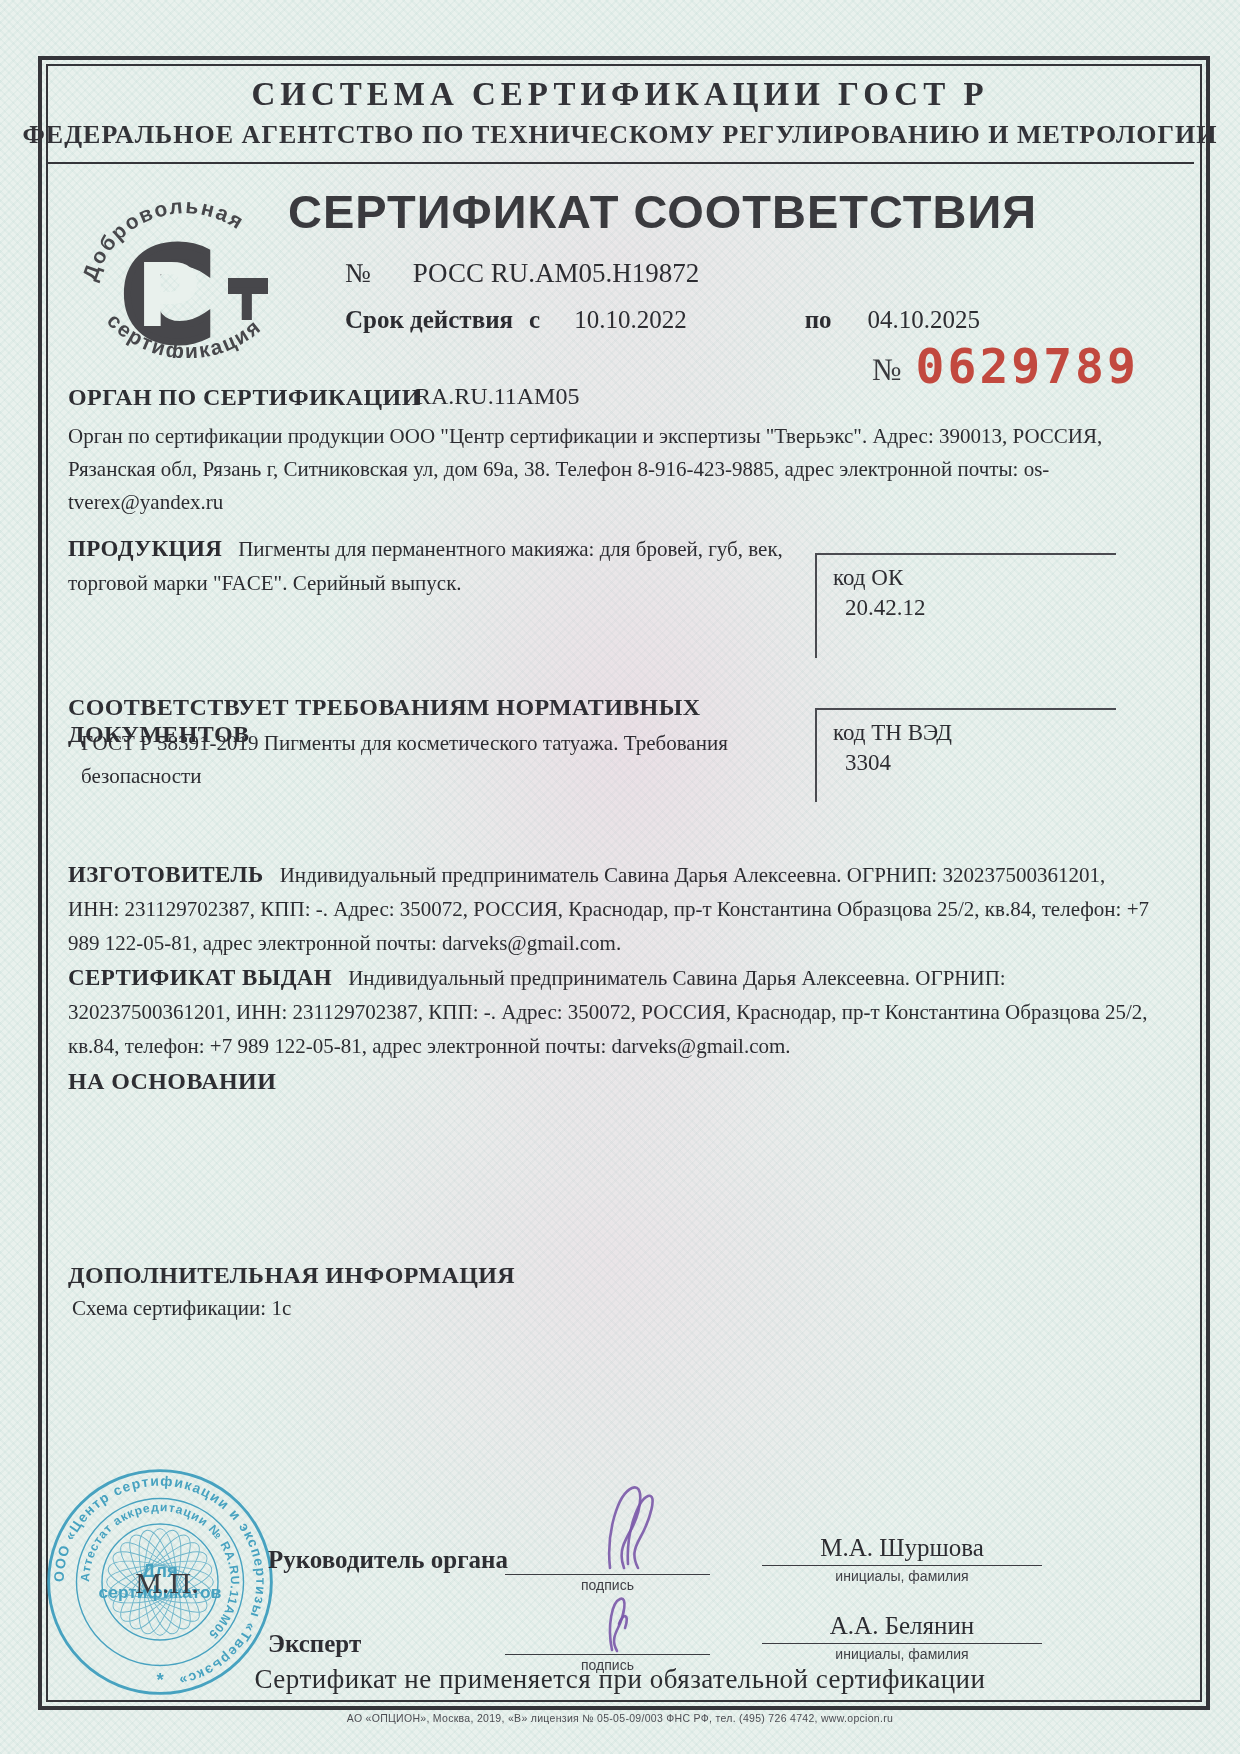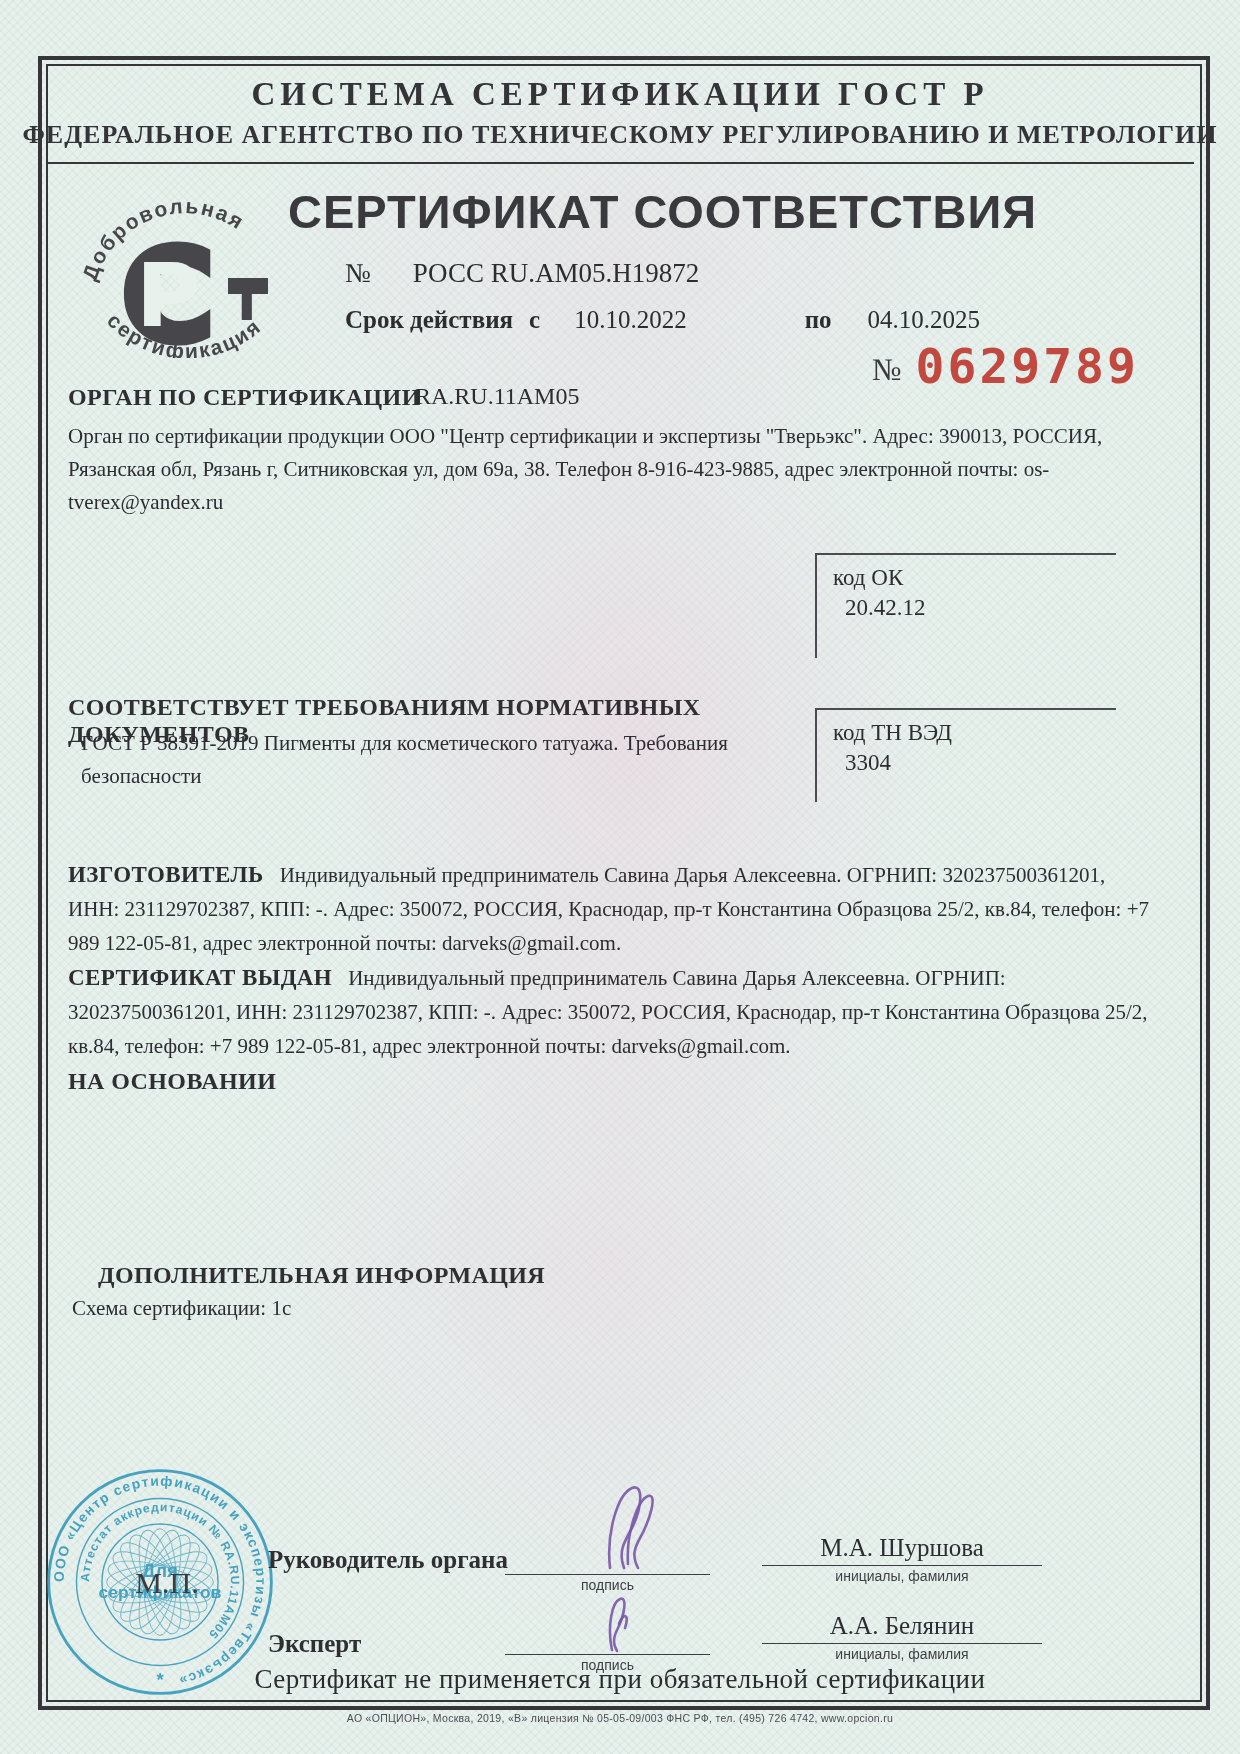--- a/index.html
+++ b/index.html
@@ -43,21 +43,21 @@
   .code-box{border-top:2px solid #4a4a50;border-left:2px solid #4a4a50;padding:10px 0 0 16px;font-size:23px;}
   .ok-box{left:815px;top:553px;width:283px;height:93px;}
   .code-box .code-val{margin-left:12px;margin-top:4px;}
   .tnved-box{left:815px;top:708px;width:283px;height:82px;}
   .conf-h{left:68px;top:694px;width:745px;}
   .conf-text{left:81px;top:727px;width:740px;}
   .manu-sec{left:68px;top:857px;width:1082px;}
   .issued-sec{left:68px;top:960px;width:1082px;}
   .basis-h{left:68px;top:1068px;}
   .basis-text{left:75px;top:1101px;width:1025px;}
-  .add-h{left:68px;top:1262px;margin-left:30px;}
+  .add-h{left:68px;top:1262px;}
   .add-text{left:72px;top:1296px;font-size:21px;}
   .stamp-wrap{left:44px;top:1466px;width:232px;height:232px;opacity:.92;}
   .mp-text{left:122px;top:1566px;width:90px;text-align:center;font-size:30px;color:#3b3b40;}
   .role-label{font-size:25px;font-weight:bold;color:#2e2e33;}
   .role-head{left:268px;top:1546px;}
   .role-expert{left:268px;top:1630px;}
   .sig-line{width:205px;text-align:center;}
   .sig-line .space{height:34px;border-bottom:1.5px solid #3c3c42;}
   .small-cap{font-family:"Liberation Sans",sans-serif;font-size:14px;color:#3f3f45;padding-top:2px;}
   .sig-line-head{left:505px;top:1540px;}
@@ -112,20 +112,23 @@
   </div>
 
   <div class="abs serial">
     <span class="nosign">№</span><span class="digits">0629789</span>
   </div>
 
   <div class="abs sec-h organ-h">ОРГАН ПО СЕРТИФИКАЦИИ</div>
   <div class="abs organ-code">RA.RU.11АМ05</div>
   <div class="abs body-text organ-text">Орган по сертификации продукции ООО "Центр сертификации и экспертизы "Тверьэкс". Адрес: 390013, РОССИЯ, Рязанская обл, Рязань г, Ситниковская ул, дом 69а, 38. Телефон 8-916-423-9885, адрес электронной почты: os-tverex@yandex.ru</div>
 
+  <div class="abs body-text inline-block-sec product-sec">
+    <span class="h-inline">ПРОДУКЦИЯ</span><span>Пигменты для перманентного макияжа: для бровей, губ, век, торговой марки "FACE". Серийный выпуск.</span>
+  </div>
   <div class="abs code-box ok-box">
     <div>код ОК</div>
     <div class="code-val">20.42.12</div>
   </div>
 
   <div class="abs sec-h conf-h">СООТВЕТСТВУЕТ ТРЕБОВАНИЯМ НОРМАТИВНЫХ ДОКУМЕНТОВ</div>
   <div class="abs body-text conf-text">ГОСТ Р 58391-2019 Пигменты для косметического татуажа. Требования безопасности</div>
   <div class="abs code-box tnved-box">
     <div>код ТН ВЭД</div>
     <div class="code-val">3304</div>

